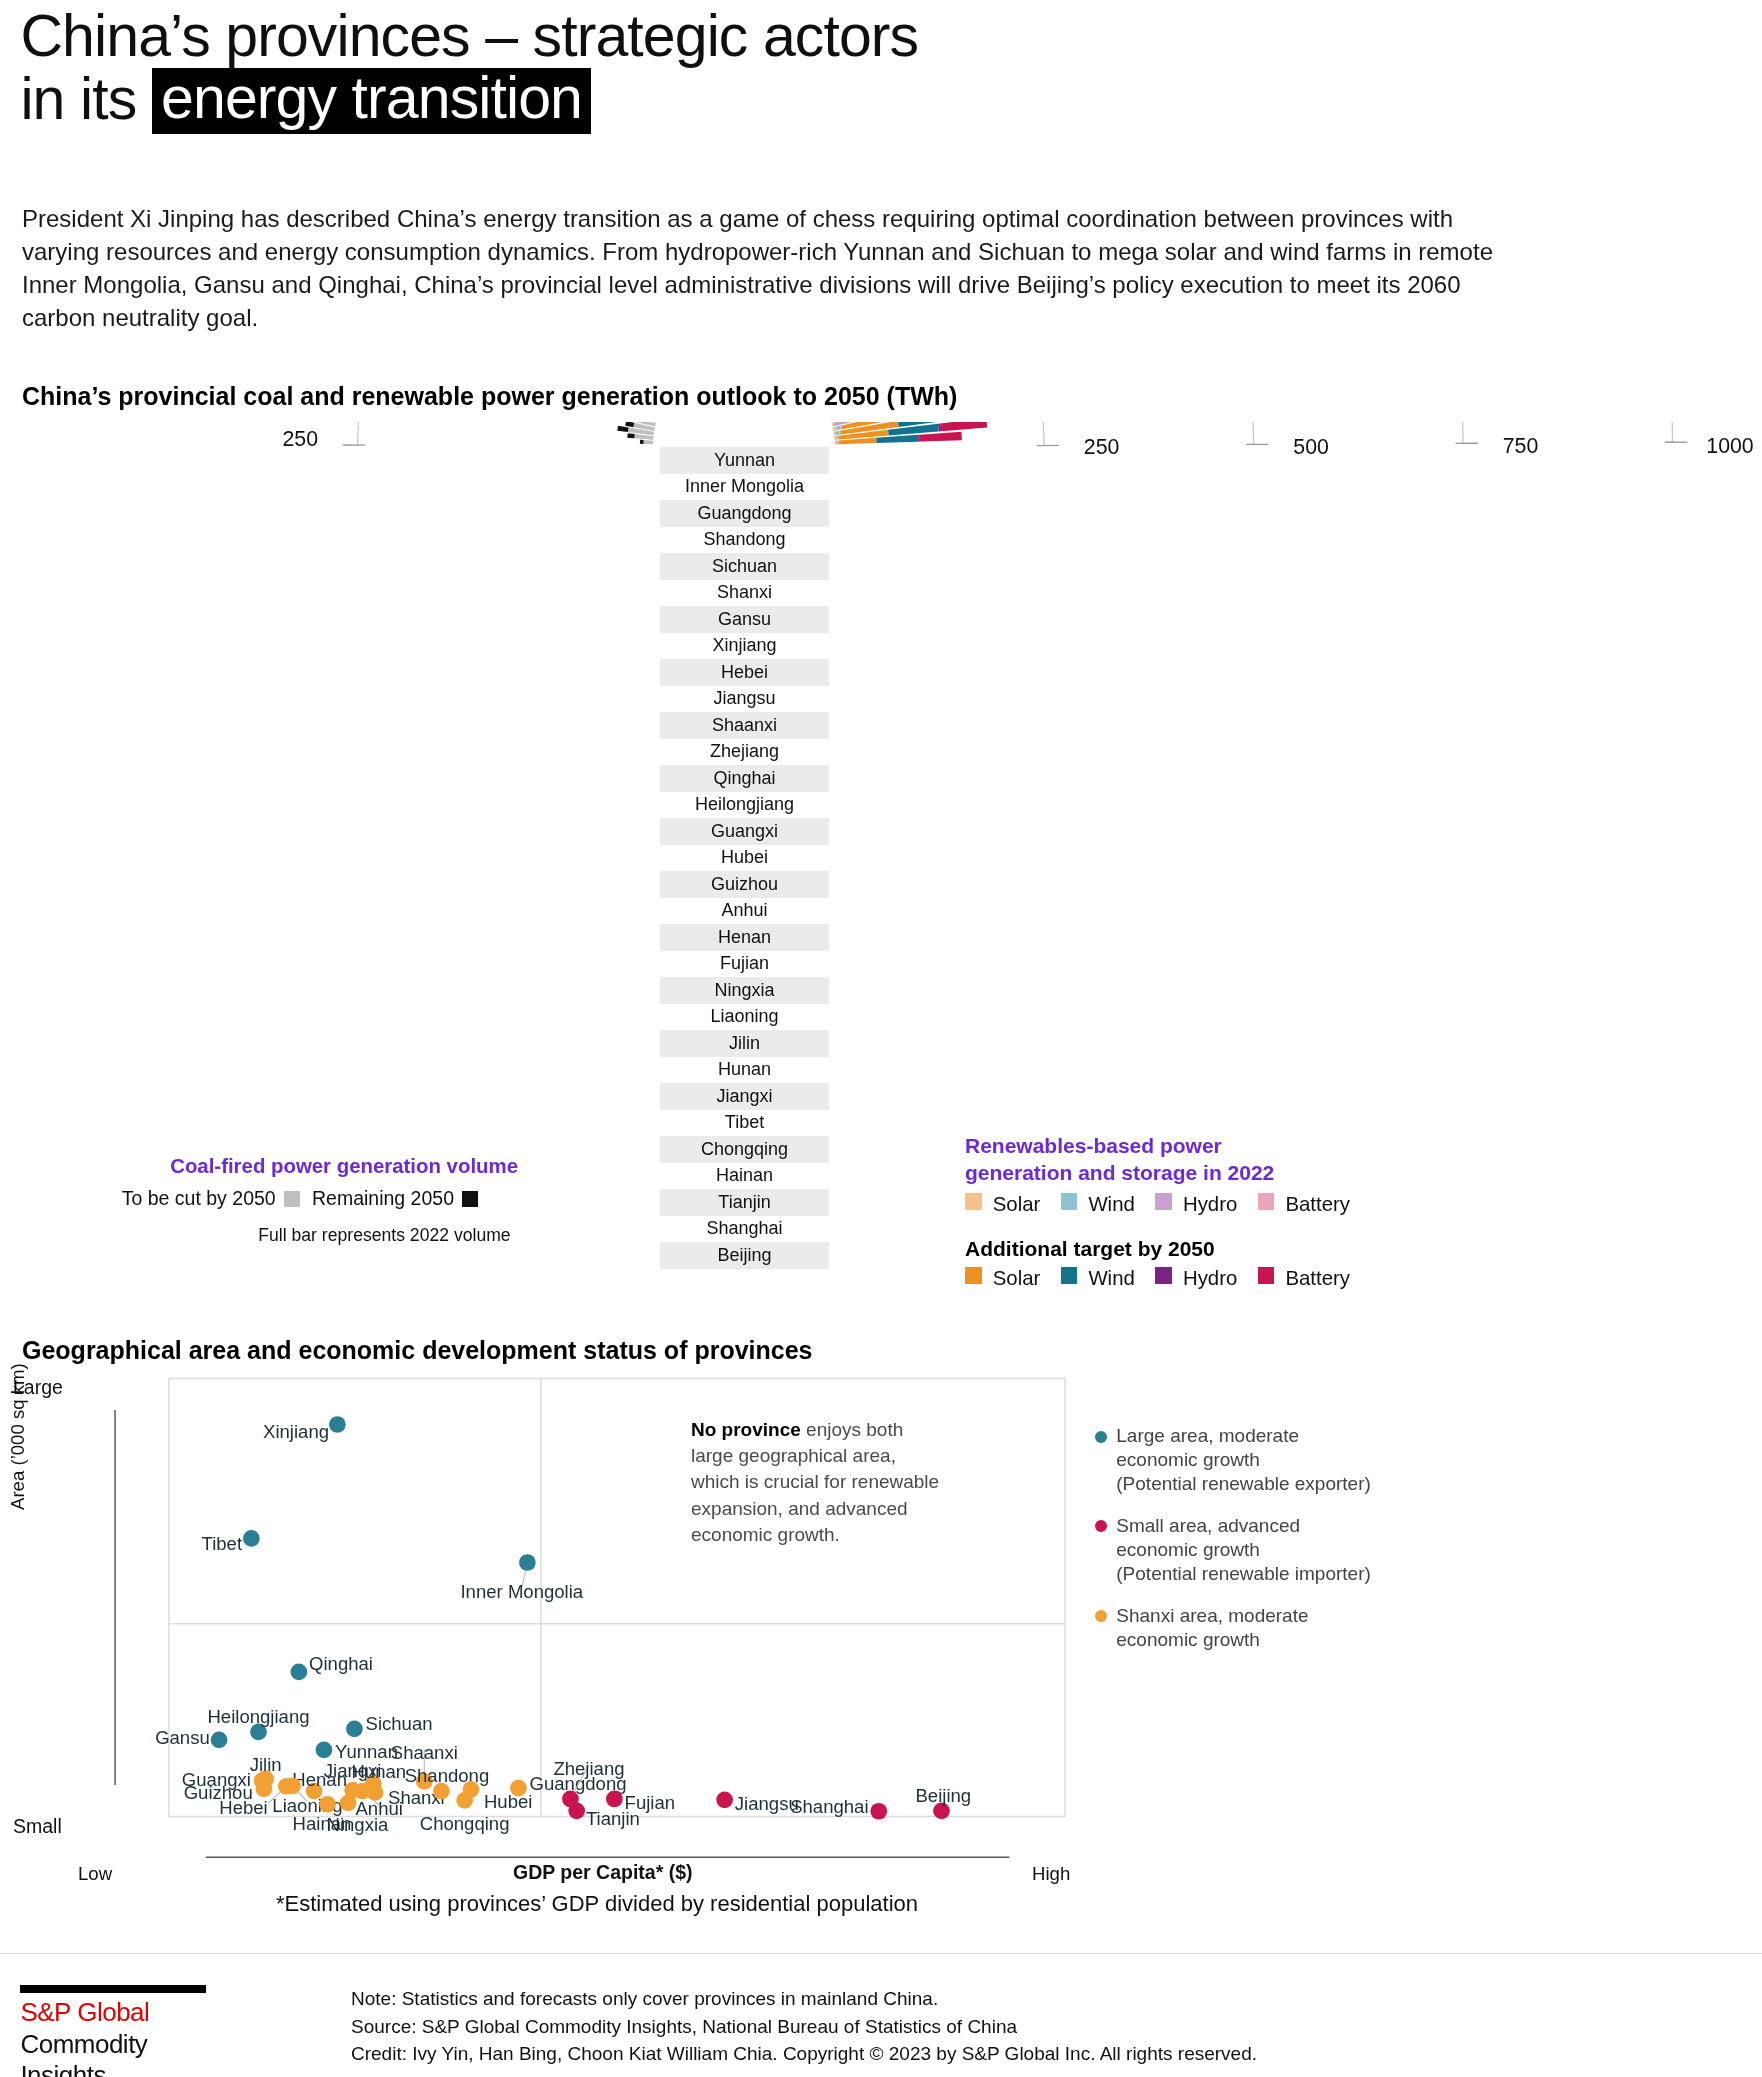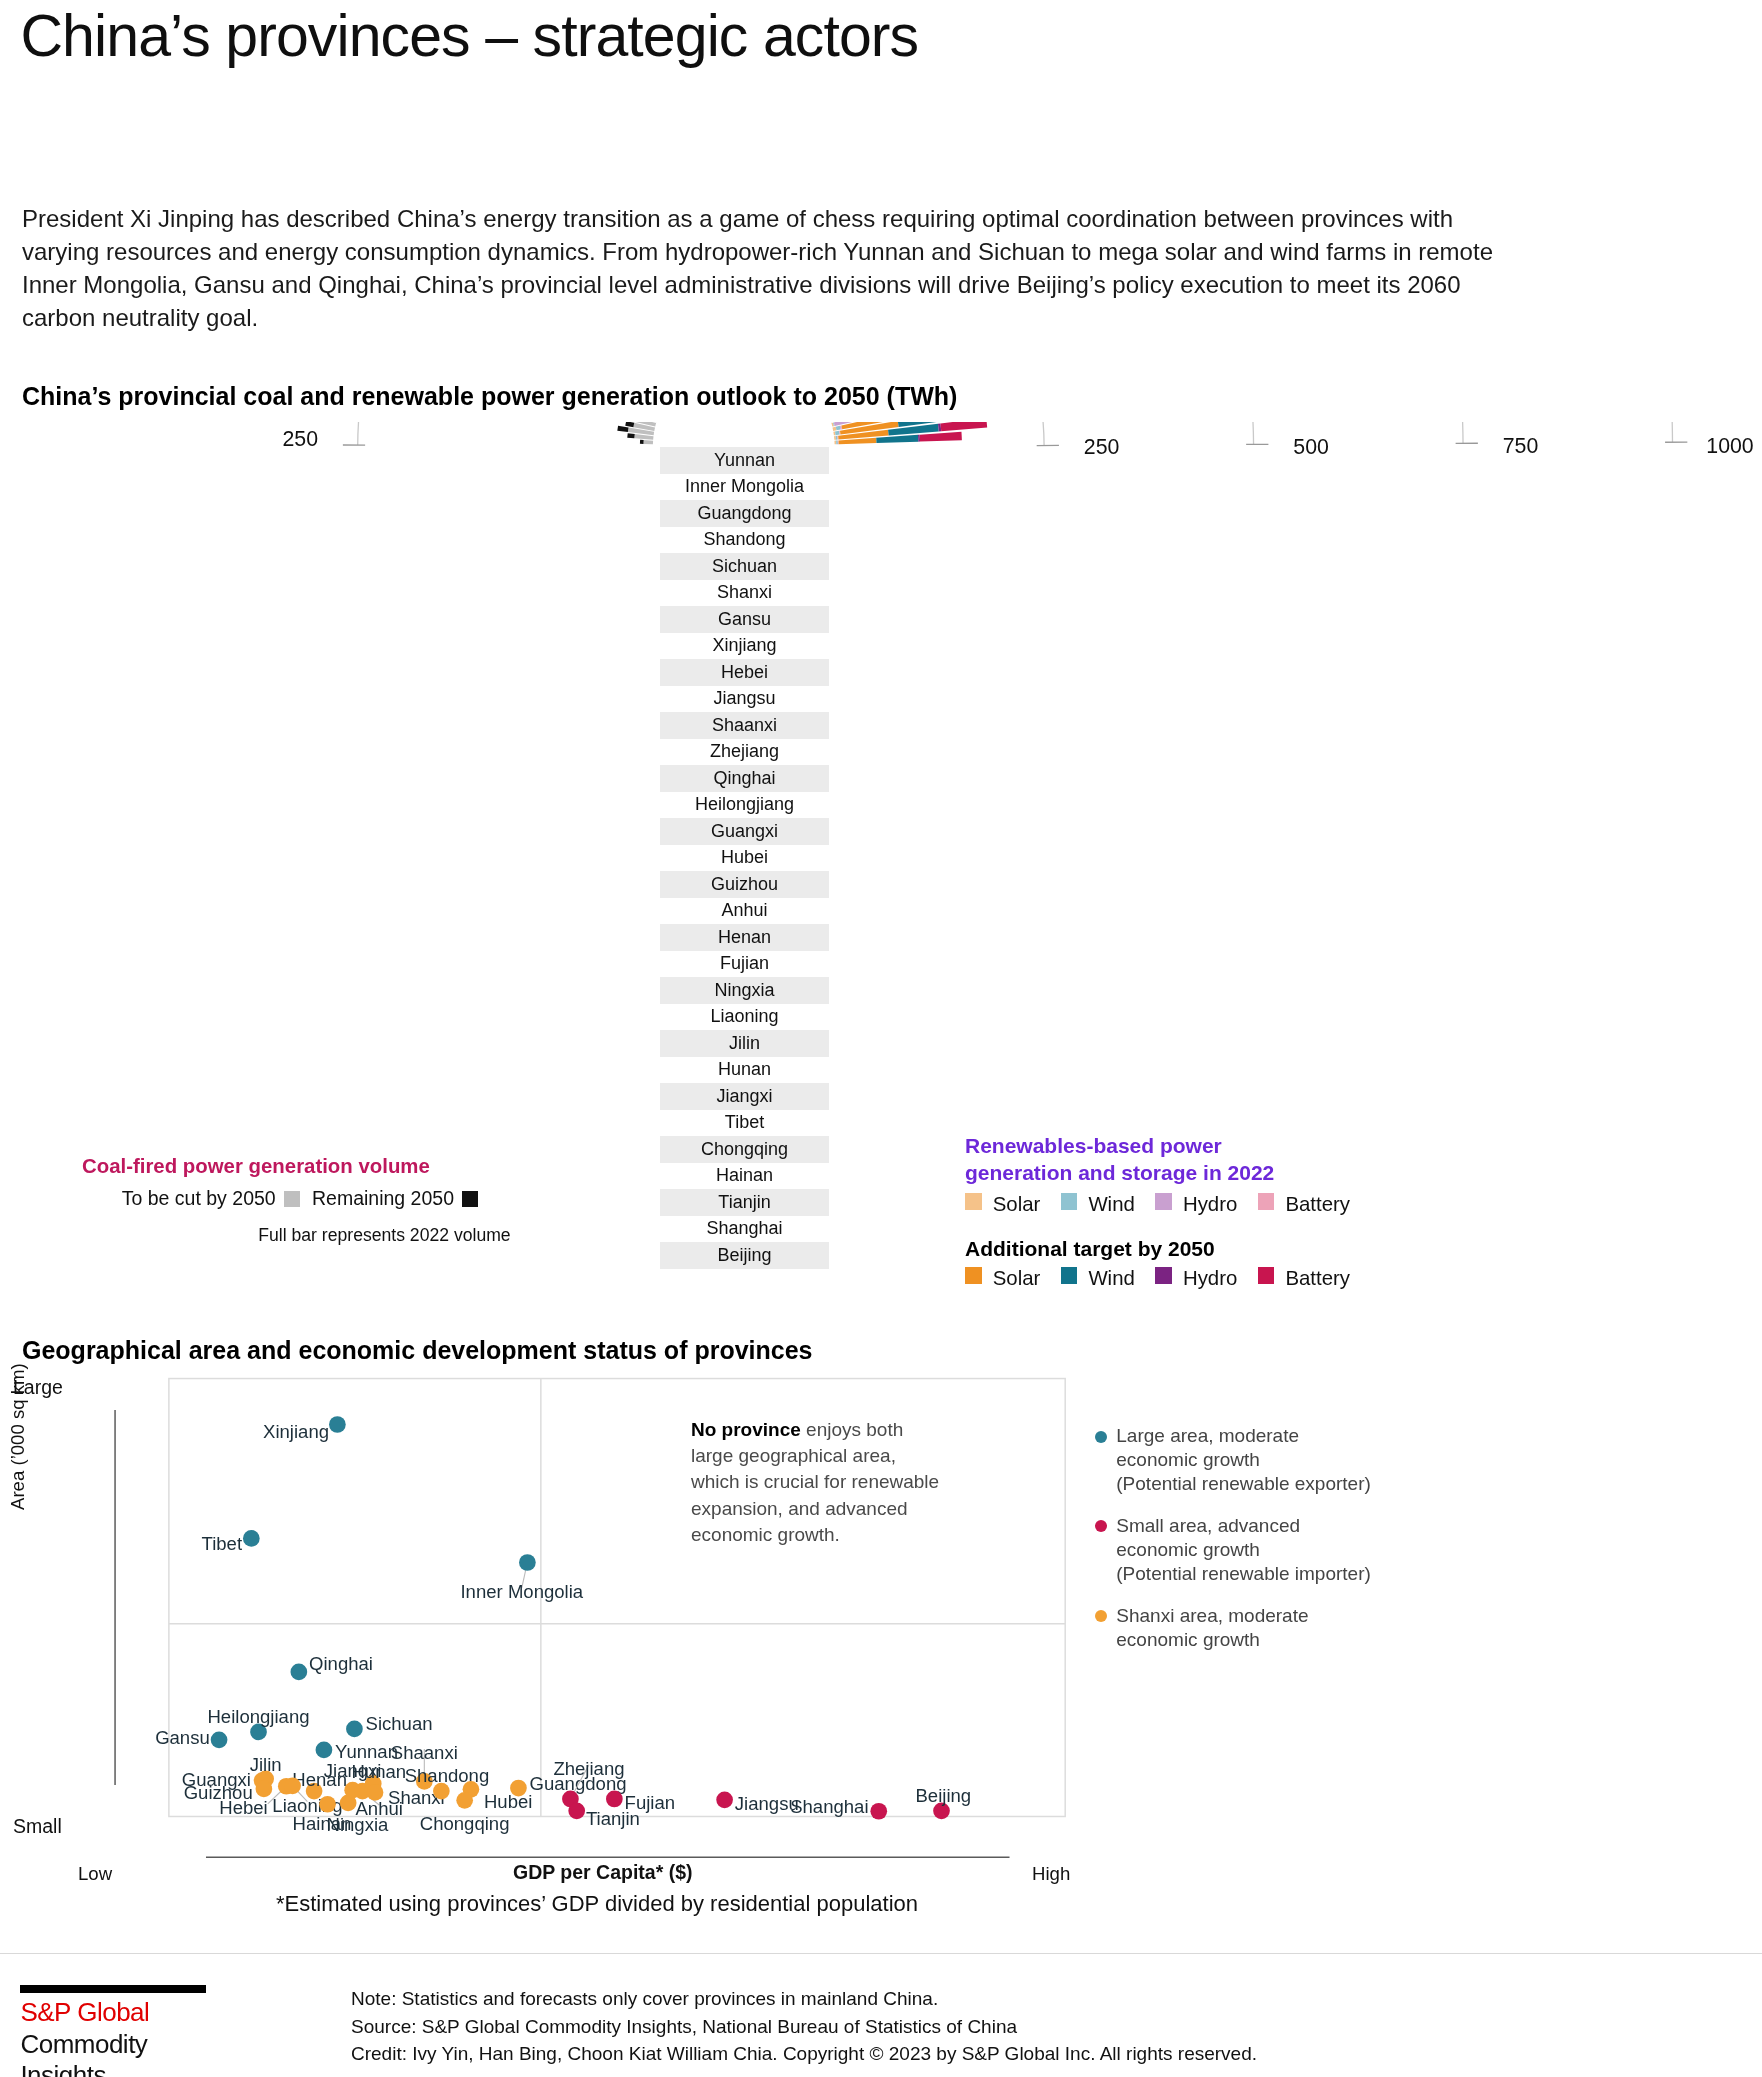--- a/index.html
+++ b/index.html
@@ -12,21 +12,21 @@
   #chart-title{position:absolute;left:22px;top:382px;font-size:25px;font-weight:700;color:#000;}
   
   #radial-wrap{position:absolute;left:0;top:422px;width:1762px;height:1521px;}
   #radial-svg{position:absolute;left:0;top:0;}
   
   #prov-col{position:absolute;left:660px;top:447px;width:169px;}
   .prov-row{height:26.5px;display:flex;align-items:center;justify-content:center;font-size:18px;color:#111;}
   .prov-row.alt{background:#ebebeb;}
   
   #coal-legend{position:absolute;left:82px;top:1155px;width:436px;}
-  #coal-legend .hd{font-size:20.4px;font-weight:700;color:#be185d;text-align:left;}
+  #coal-legend .hd{font-size:20.4px;font-weight:700;color:#6d28d9;text-align:right;}
   #coal-legend .rowline{display:flex;align-items:center;justify-content:center;gap:12px;margin-top:9.3px;font-size:19.5px;color:#111;}
   #coal-legend .it{display:flex;align-items:center;gap:8.3px;}
   #coal-legend .sw{width:16px;height:16px;display:inline-block;}
   #coal-legend .note{margin-top:15px;font-size:17.6px;color:#111;text-align:right;padding-right:7.4px;}
   
   #ren-legend{position:absolute;left:965px;top:1133px;width:482px;}
   #ren-legend .hd{font-size:21px;font-weight:700;color:#6d28d9;line-height:1.28;}
   #ren-legend .items{display:flex;align-items:center;gap:20.4px;margin-top:6.5px;font-size:20.4px;color:#111;}
   #ren-legend .it{display:flex;align-items:flex-start;gap:11px;}
   #ren-legend .sw{width:16.7px;height:16.7px;display:inline-block;}
@@ -57,20 +57,21 @@
   #logo .ci{font-size:26px;font-weight:400;color:#111;line-height:1.2;letter-spacing:-0.5px;}
   #notes{position:absolute;left:351px;top:1985px;font-size:19px;line-height:1.45;color:#111;}
 </style>
 </head>
 <body>
 
 <div class="page">
 
   <div id="title">
     <div>China’s provinces – strategic actors</div>
+    <div><span>in its </span><span class="hl">energy transition</span></div>
   </div>
   <div id="subtitle">President Xi Jinping has described China’s energy transition as a game of chess requiring optimal coordination between provinces with varying resources and energy consumption dynamics. From hydropower-rich Yunnan and Sichuan to mega solar and wind farms in remote Inner Mongolia, Gansu and Qinghai, China’s provincial level administrative divisions will drive Beijing’s policy execution to meet its 2060 carbon neutrality goal.</div>
 
   <div id="chart-title">China’s provincial coal and renewable power generation outlook to 2050 (TWh)</div>
 
   <div id="radial-wrap">
     <svg id="radial-svg" width="1762" height="1521" viewBox="0 0 1900 1640">
       <g id="radial-grid">
           <path d="M805.3915720450879,-296.8594345904687 A323.8771929824561,323.8771929824561 0 0 1 1125.8727533540305,25.304190731722176" fill="none" stroke="#c9c9c9" stroke-width="1.4"></path>
           <line x1="1117.8728630160513" y1="25.346078442373532" x2="1141.8725340299893" y2="25.220415310419465" stroke="#999" stroke-width="1.4"></line>

